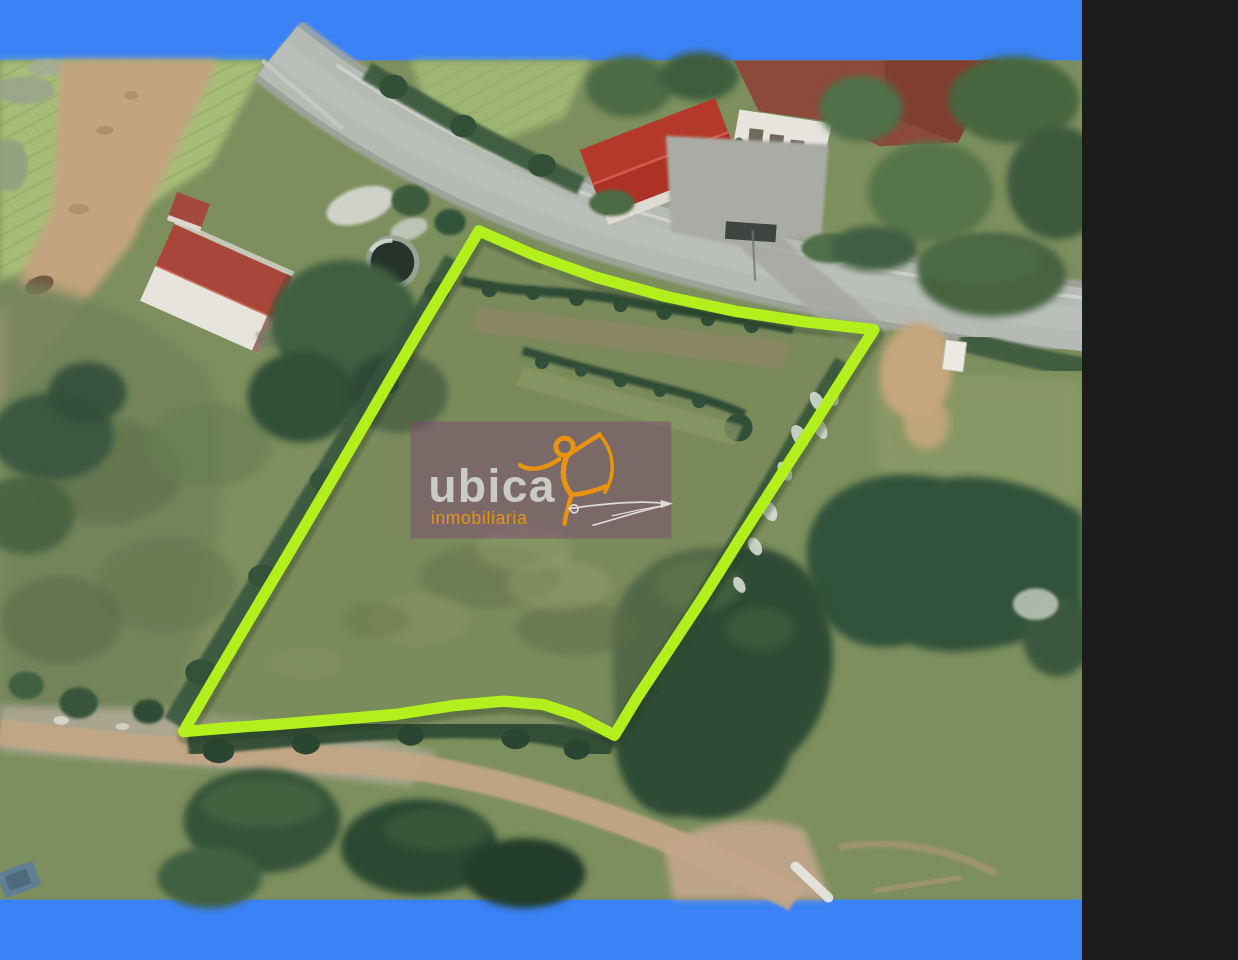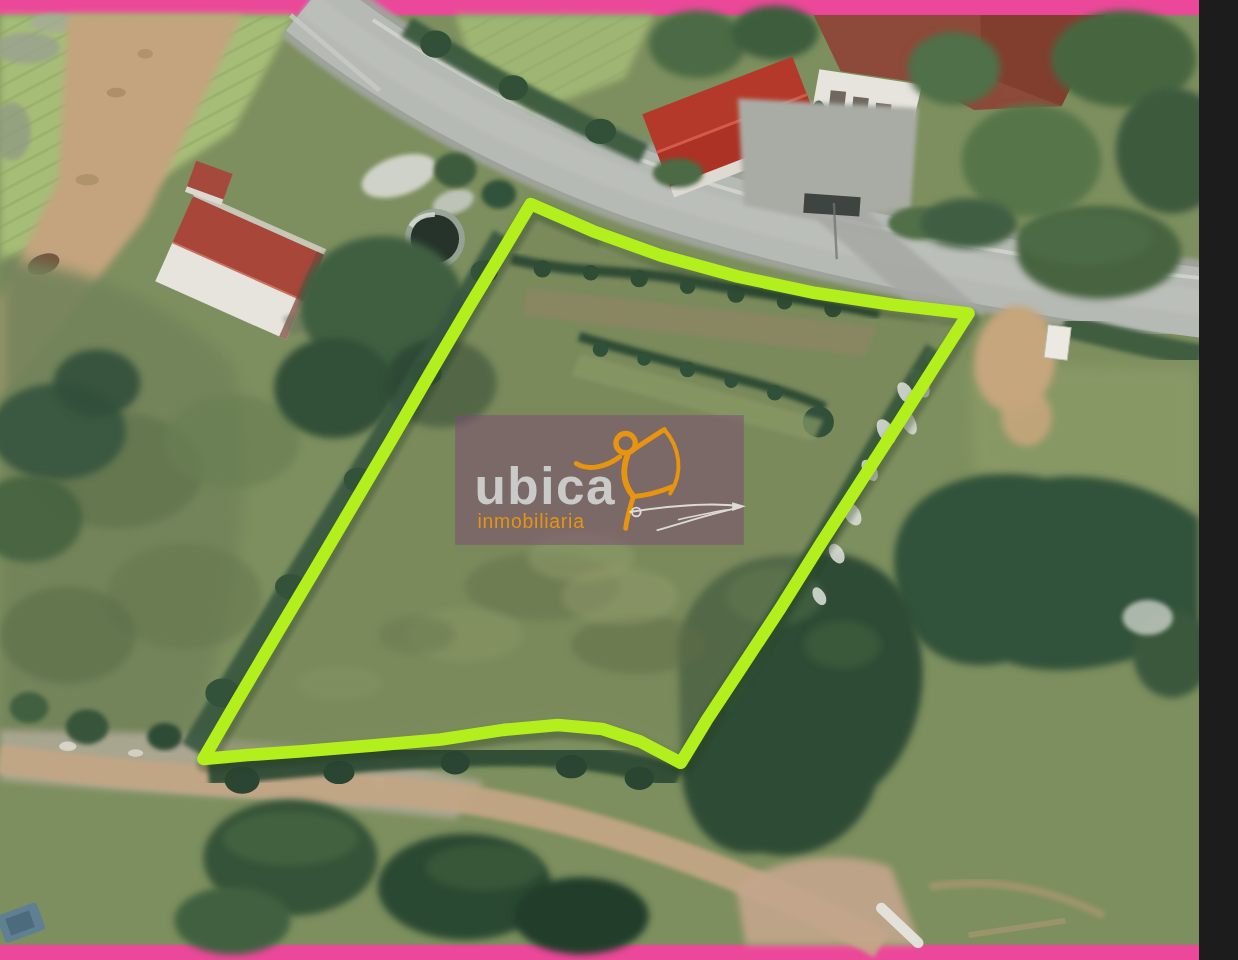--- a/index.html
+++ b/index.html
@@ -1,16 +1,16 @@
 <!DOCTYPE html>
 <html><head>
 <meta charset="utf-8">
 <style>
   html,body{margin:0;padding:0;background:#1c1c1c;}
-  .stage{position:relative;width:1199px;height:960px;overflow:hidden;background:#ec4899;font-family:"Liberation Sans",sans-serif;}
+  .stage{position:relative;width:1082px;height:960px;overflow:hidden;background:#3b82f6;font-family:"Liberation Sans",sans-serif;}
   .stage svg{display:block;width:100%;height:100%;}
   text.brand{font-weight:bold;font-size:53px;letter-spacing:1.5px;}
   text.tagline{font-size:20px;letter-spacing:0.8px;}
 </style>
 </head>
 <body>
 
 <div class="stage">
 <svg viewBox="0 0 1238 960" xmlns="http://www.w3.org/2000/svg">
   <defs>

